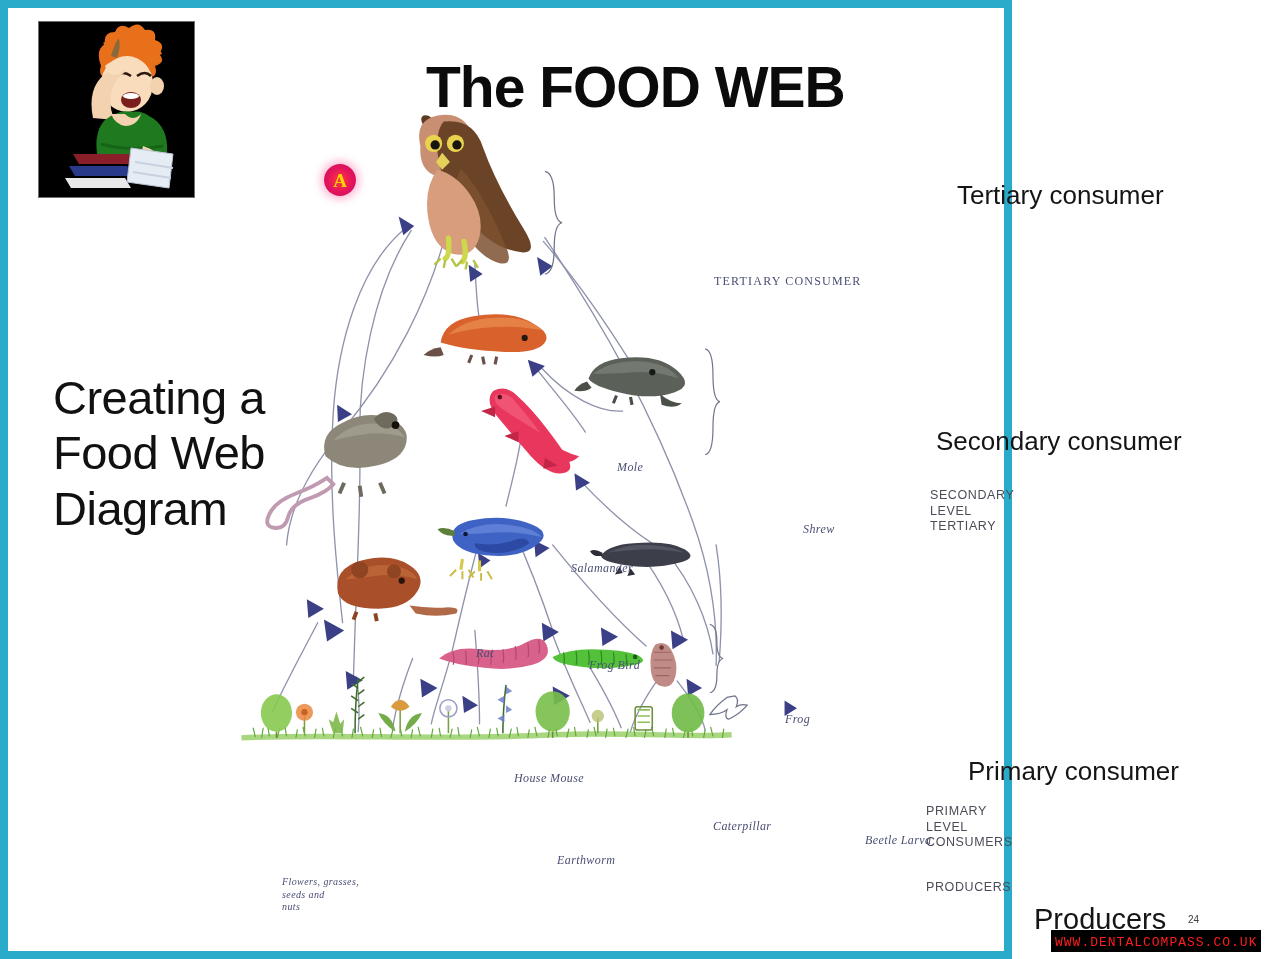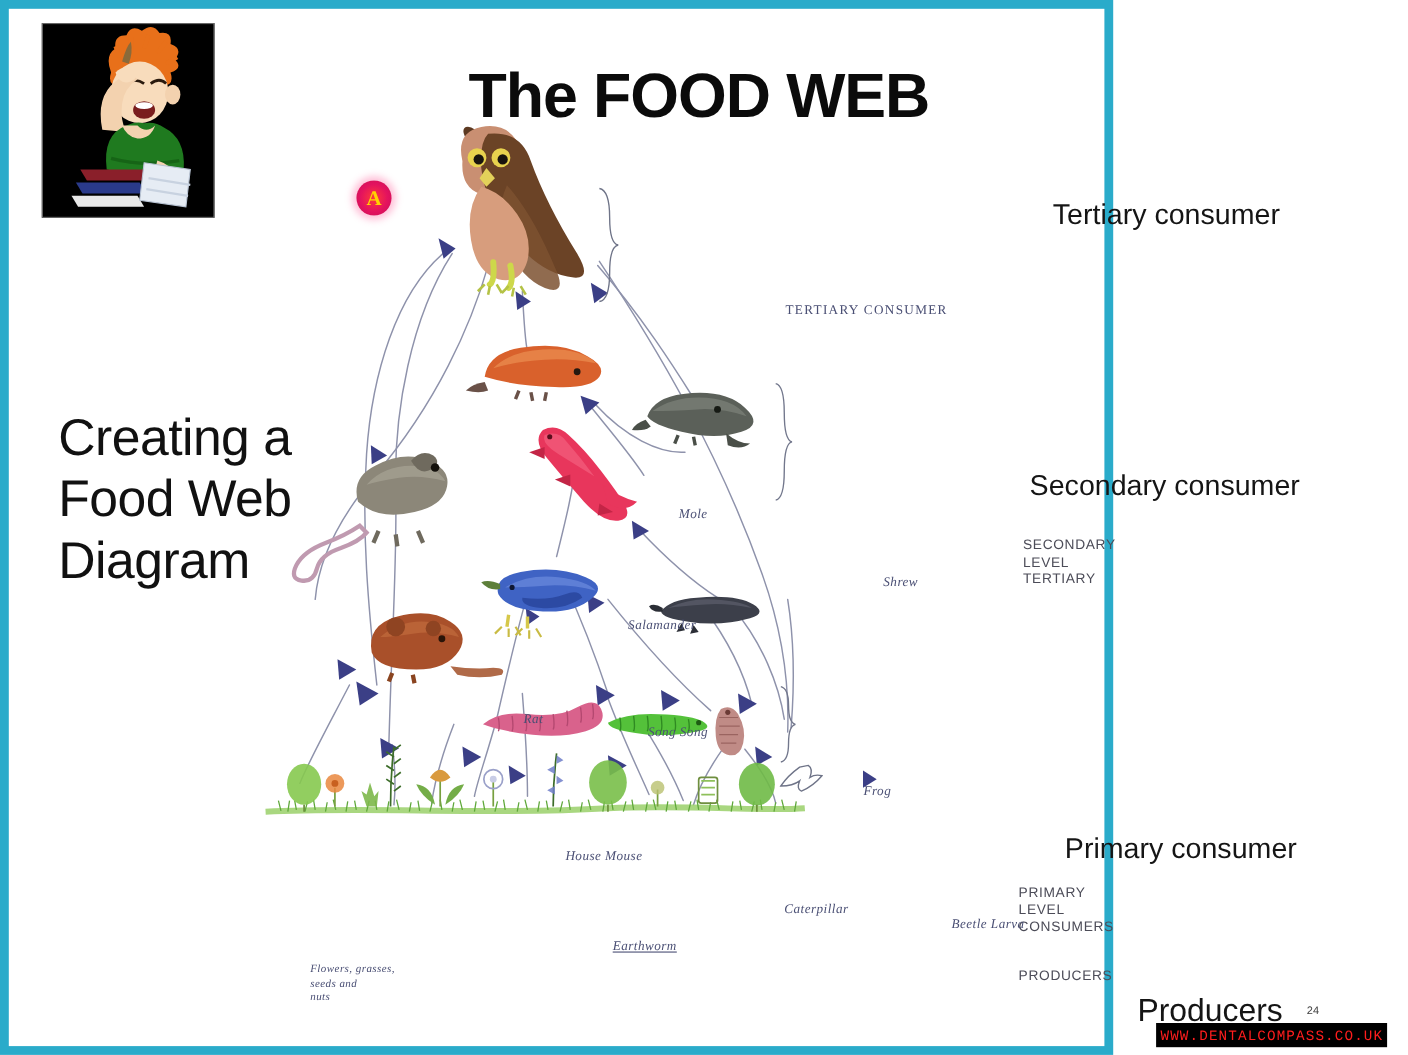--- a/index.html
+++ b/index.html
@@ -372,24 +372,24 @@
   <div class="abs hand-caps" style="left:918px;top:796px;white-space:pre-line;">PRIMARY
 LEVEL
 CONSUMERS</div>
 
   <div class="abs hand-caps" style="left:918px;top:872px;">PRODUCERS</div>
 
   <div class="abs hand hand-it" style="left:609px;top:452px;">Mole</div>
   <div class="abs hand hand-it" style="left:795px;top:514px;">Shrew</div>
   <div class="abs hand hand-it" style="left:563px;top:553px;">Salamander</div>
   <div class="abs hand hand-it" style="left:468px;top:619px;margin-top:19px;">Rat</div>
-  <div class="abs hand hand-it" style="left:581px;top:650px;">Song Song</div>
+  <div class="abs hand hand-it" style="left:581px;top:650px;">Frog Bird</div>
   <div class="abs hand hand-it" style="left:777px;top:704px;">Frog</div>
   <div class="abs hand hand-it" style="left:470px;top:763px;margin-left:36px;">House Mouse</div>
-  <div class="abs hand hand-it" style="left:549px;top:845px;text-decoration:underline;">Earthworm</div>
+  <div class="abs hand hand-it" style="left:549px;top:845px;">Earthworm</div>
   <div class="abs hand hand-it" style="left:705px;top:811px;">Caterpillar</div>
   <div class="abs hand hand-it" style="left:857px;top:825px;line-height:1.2;white-space:pre-line;">Beetle Larva</div>
   <div class="abs hand hand-it" style="left:274px;top:868px;font-size:10px;line-height:1.25;white-space:pre-line;">Flowers, grasses,
 seeds and
 nuts</div>
 
   <div class="abs" id="watermark">
     <span>WWW.DENTALCOMPASS.CO.UK</span>
   </div>
 

